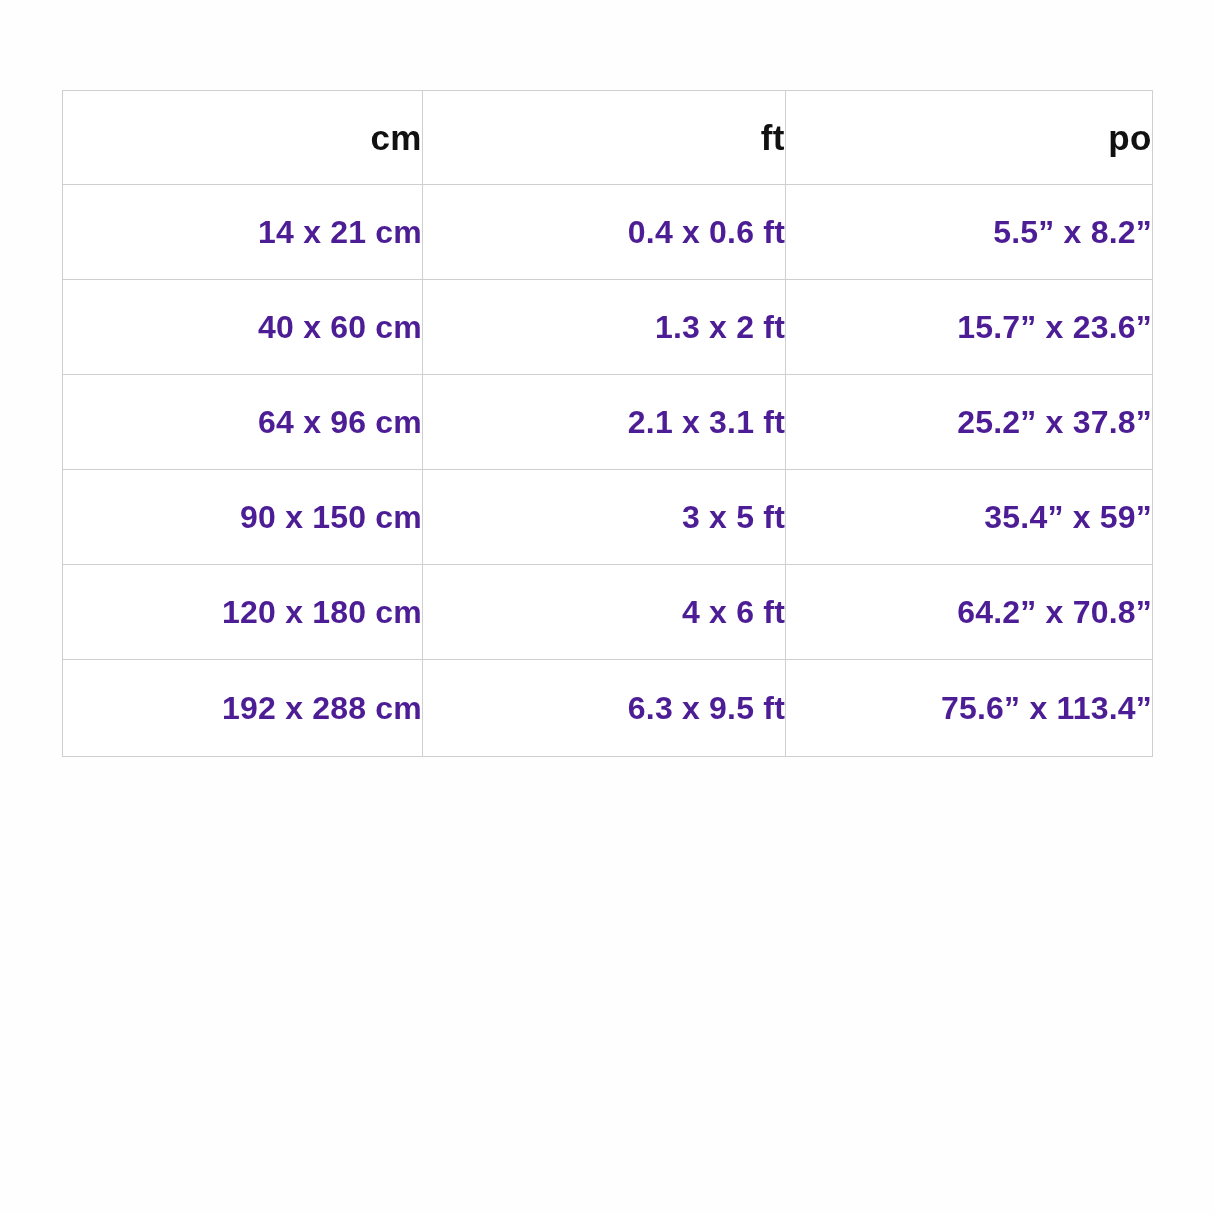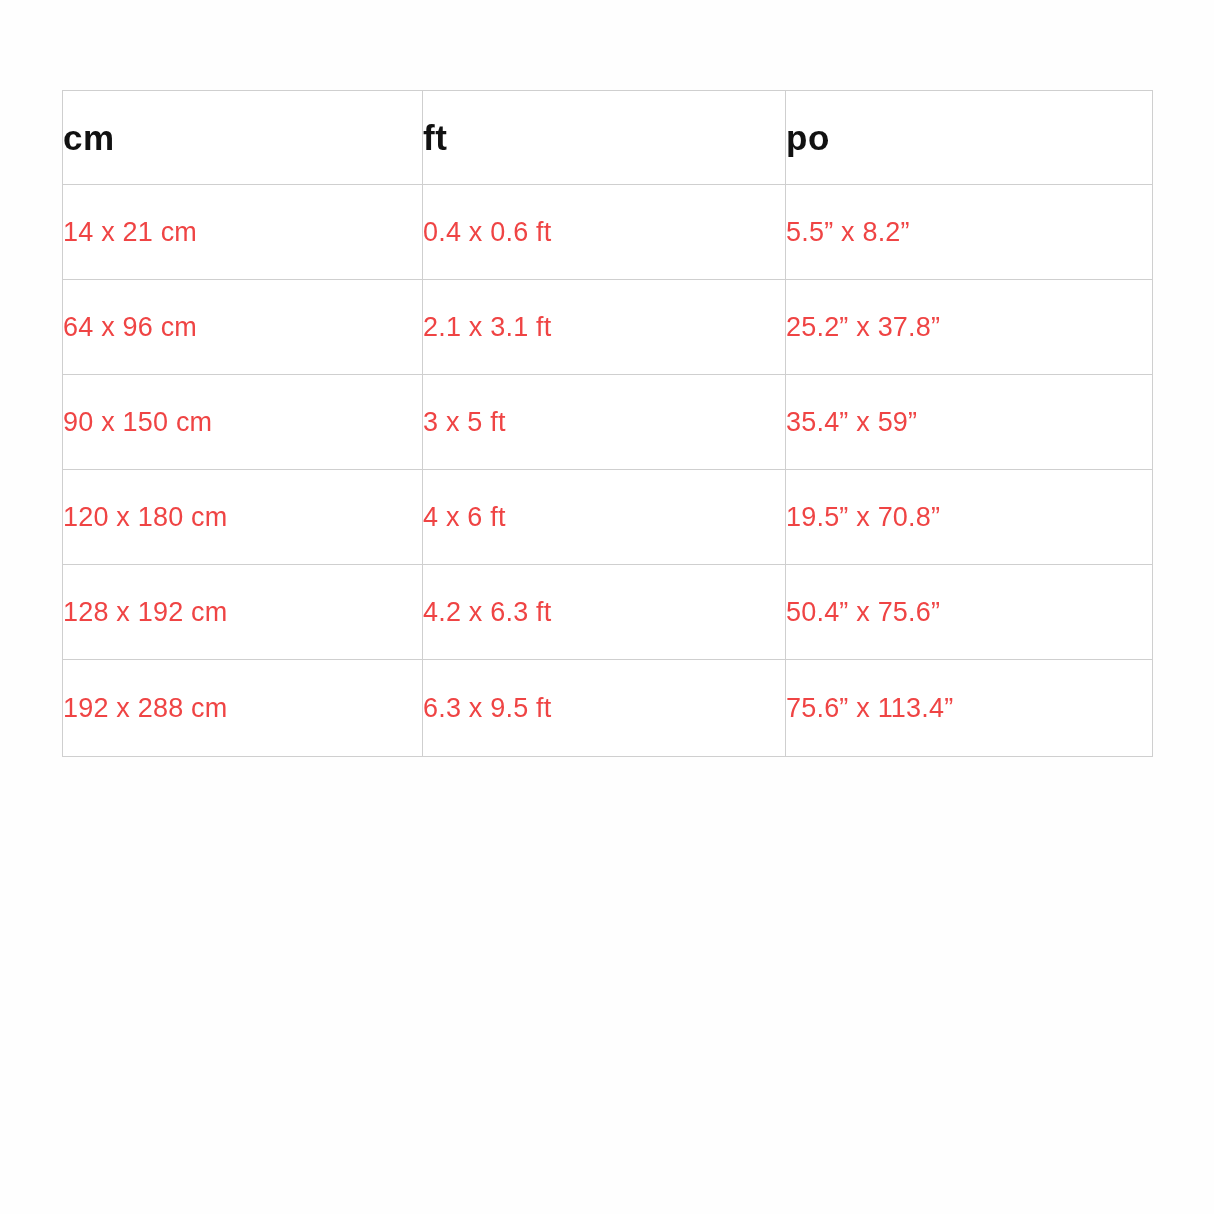--- a/index.html
+++ b/index.html
@@ -31,37 +31,37 @@
     border-collapse: collapse;
     table-layout: fixed;
   }
   table.size-table col.c1 { width: 360px; }
   table.size-table col.c2 { width: 363px; }
   table.size-table col.c3 { width: 367px; }
 
   table.size-table th,
   table.size-table td {
     border: 1px solid #cfcfcf;
-    text-align: left;
+    text-align: right;
     vertical-align: middle;
     padding: 0;
     background: #ffffff;
   }
   table.size-table thead th {
     height: 93px;
     font-size: 35px;
     font-weight: bold;
     letter-spacing: 0.5px;
     color: #111111;
   }
   table.size-table tbody td {
     height: 94px;
-    font-size: 27px;
-    font-weight: 400;
-    color: #ef4444;
+    font-size: 32px;
+    font-weight: 700;
+    color: #4c1d95;
     letter-spacing: 0.2px;
   }
   table.size-table tbody tr:last-child td {
     height: 96px;
     margin-left: 32px;
   }
 </style>
 </head>
 <body>
 
@@ -80,38 +80,38 @@
           <th>po</th>
         </tr>
       </thead>
       <tbody>
         <tr>
           <td>14 x 21 cm</td>
           <td>0.4 x 0.6 ft</td>
           <td>5.5” x 8.2”</td>
         </tr>
         <tr>
+          <td>40 x 60 cm</td>
+          <td>1.3 x 2 ft</td>
+          <td>15.7” x 23.6”</td>
+        </tr>
+        <tr>
           <td>64 x 96 cm</td>
           <td>2.1 x 3.1 ft</td>
           <td>25.2” x 37.8”</td>
         </tr>
         <tr>
           <td>90 x 150 cm</td>
           <td>3 x 5 ft</td>
           <td>35.4” x 59”</td>
         </tr>
         <tr>
           <td>120 x 180 cm</td>
           <td>4 x 6 ft</td>
-          <td>19.5” x 70.8”</td>
-        </tr>
-        <tr>
-          <td>128 x 192 cm</td>
-          <td>4.2 x 6.3 ft</td>
-          <td>50.4” x 75.6”</td>
+          <td>64.2” x 70.8”</td>
         </tr>
         <tr>
           <td>192 x 288 cm</td>
           <td>6.3 x 9.5 ft</td>
           <td>75.6” x 113.4”</td>
         </tr>
       </tbody>
     </table>
   </div>
 </div>

